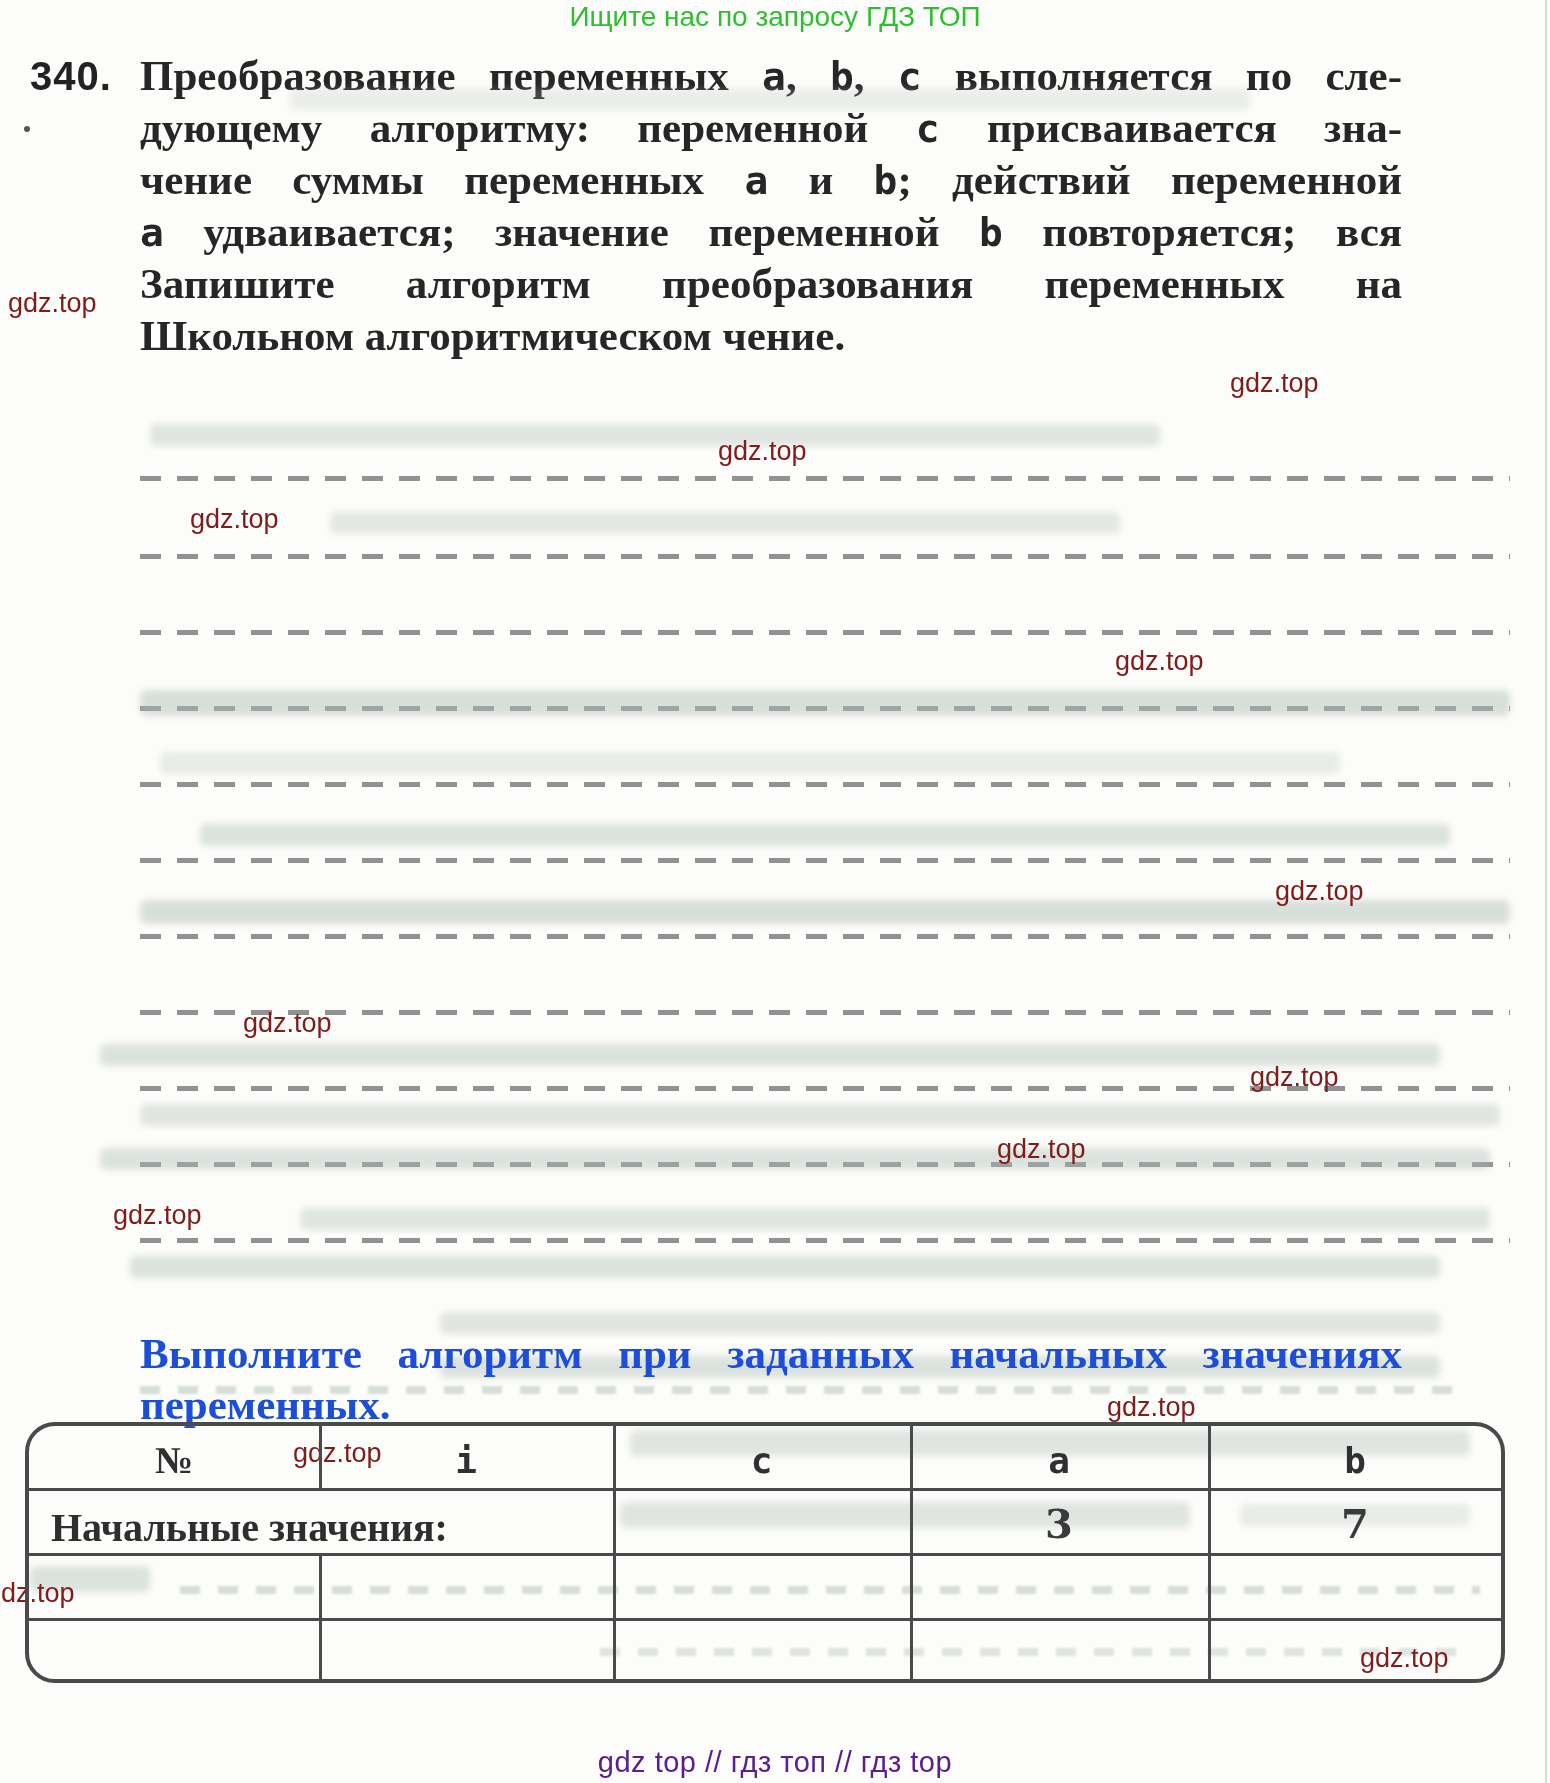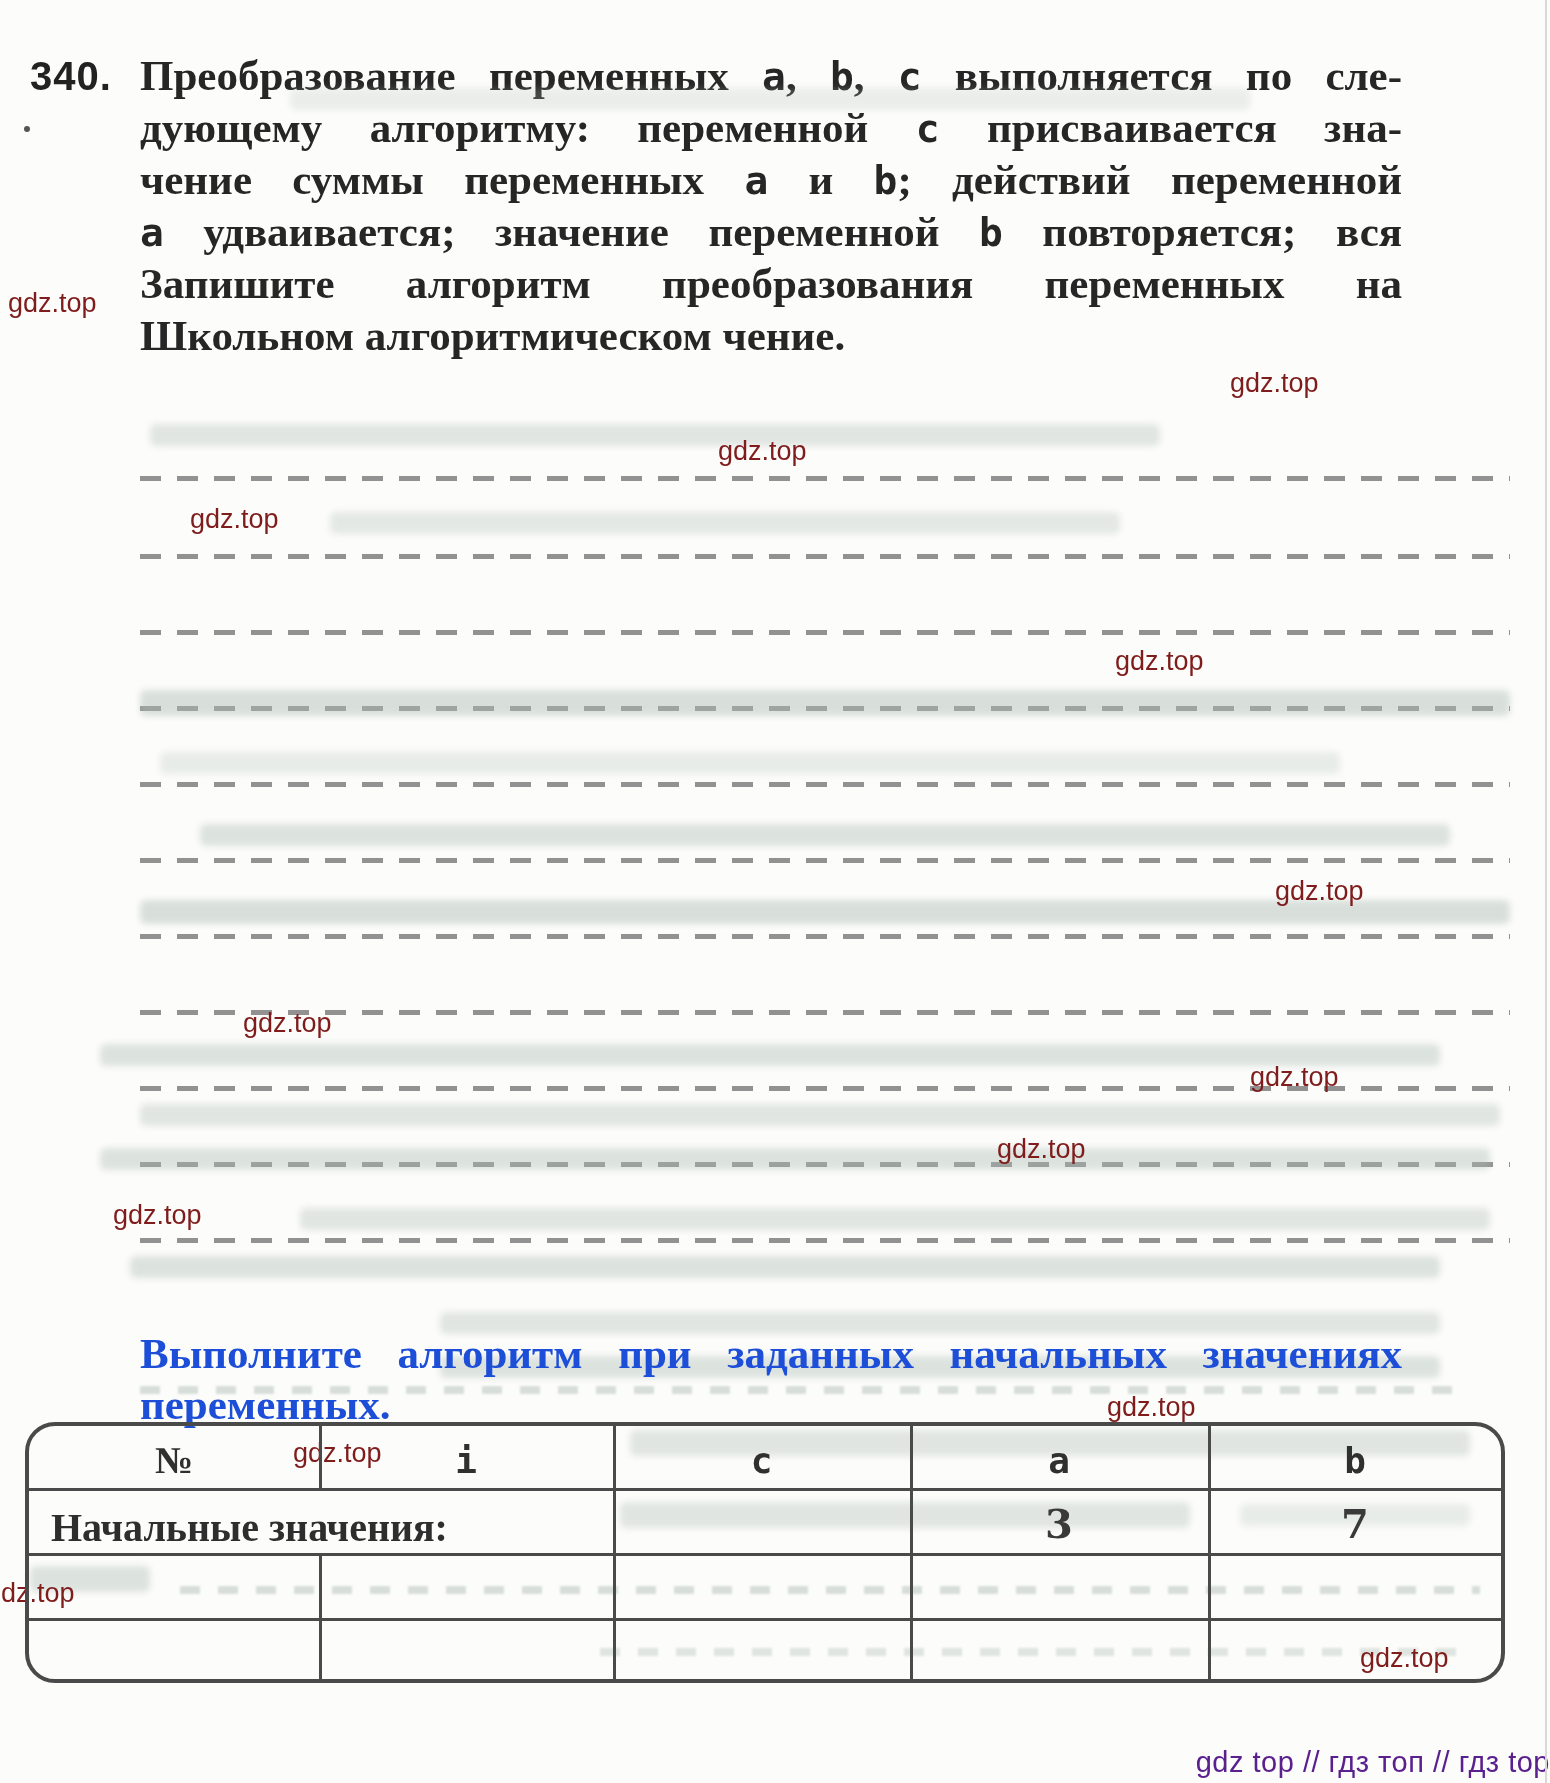--- a/index.html
+++ b/index.html
@@ -77,33 +77,34 @@
   .hdr-mono{font-size:36px;font-family:"DejaVu Sans Mono", monospace;}
   .initlabel{
     position:absolute;left:22px;top:78px;
     font-size:40px;font-weight:bold;color:#2e2e2e;
     white-space:nowrap;
   }
   .val{font-size:40px;font-family:"DejaVu Serif", serif;font-weight:600;color:#3a3a3a;}
   
   .footer{
     position:absolute;left:0;top:1746px;width:100%;
-    text-align:right;
+    text-align:center;
     font-family:"Liberation Sans", sans-serif;
     font-size:29px;color:#5a2090;font-weight:500;
     letter-spacing:.5px;
   }
   .edge-right{position:absolute;top:0;right:3px;width:2px;height:100%;background:#d9d9d4;}
   .speck{position:absolute;left:24px;top:126px;width:6px;height:6px;border-radius:50%;background:#555;}
 </style>
 </head>
 <body>
 
 <div id="page">
 
+  <div class="promo">Ищите нас по запросу ГДЗ ТОП</div>
 
   <div class="probnum">340.</div>
   <div class="para">
     <div class="ln j"><span>Преобразование переменных </span><span class="mono">a</span><span>, </span><span class="mono">b</span><span>, </span><span class="mono">c</span><span> выполняется по сле-</span></div>
     <div class="ln j"><span>дующему алгоритму: переменной </span><span class="mono">c</span><span> присваивается зна-</span></div>
     <div class="ln j"><span>чение суммы переменных </span><span class="mono">a</span><span> и </span><span class="mono">b</span><span>; действий переменной</span></div>
     <div class="ln j"><span class="mono">a</span><span> удваивается; значение переменной </span><span class="mono">b</span><span> повторяется; вся</span></div>
     <div class="ln j"><span>Запишите алгоритм преобразования переменных на</span></div>
     <div class="ln"><span>Школьном алгоритмическом чение.</span></div>
   </div>

